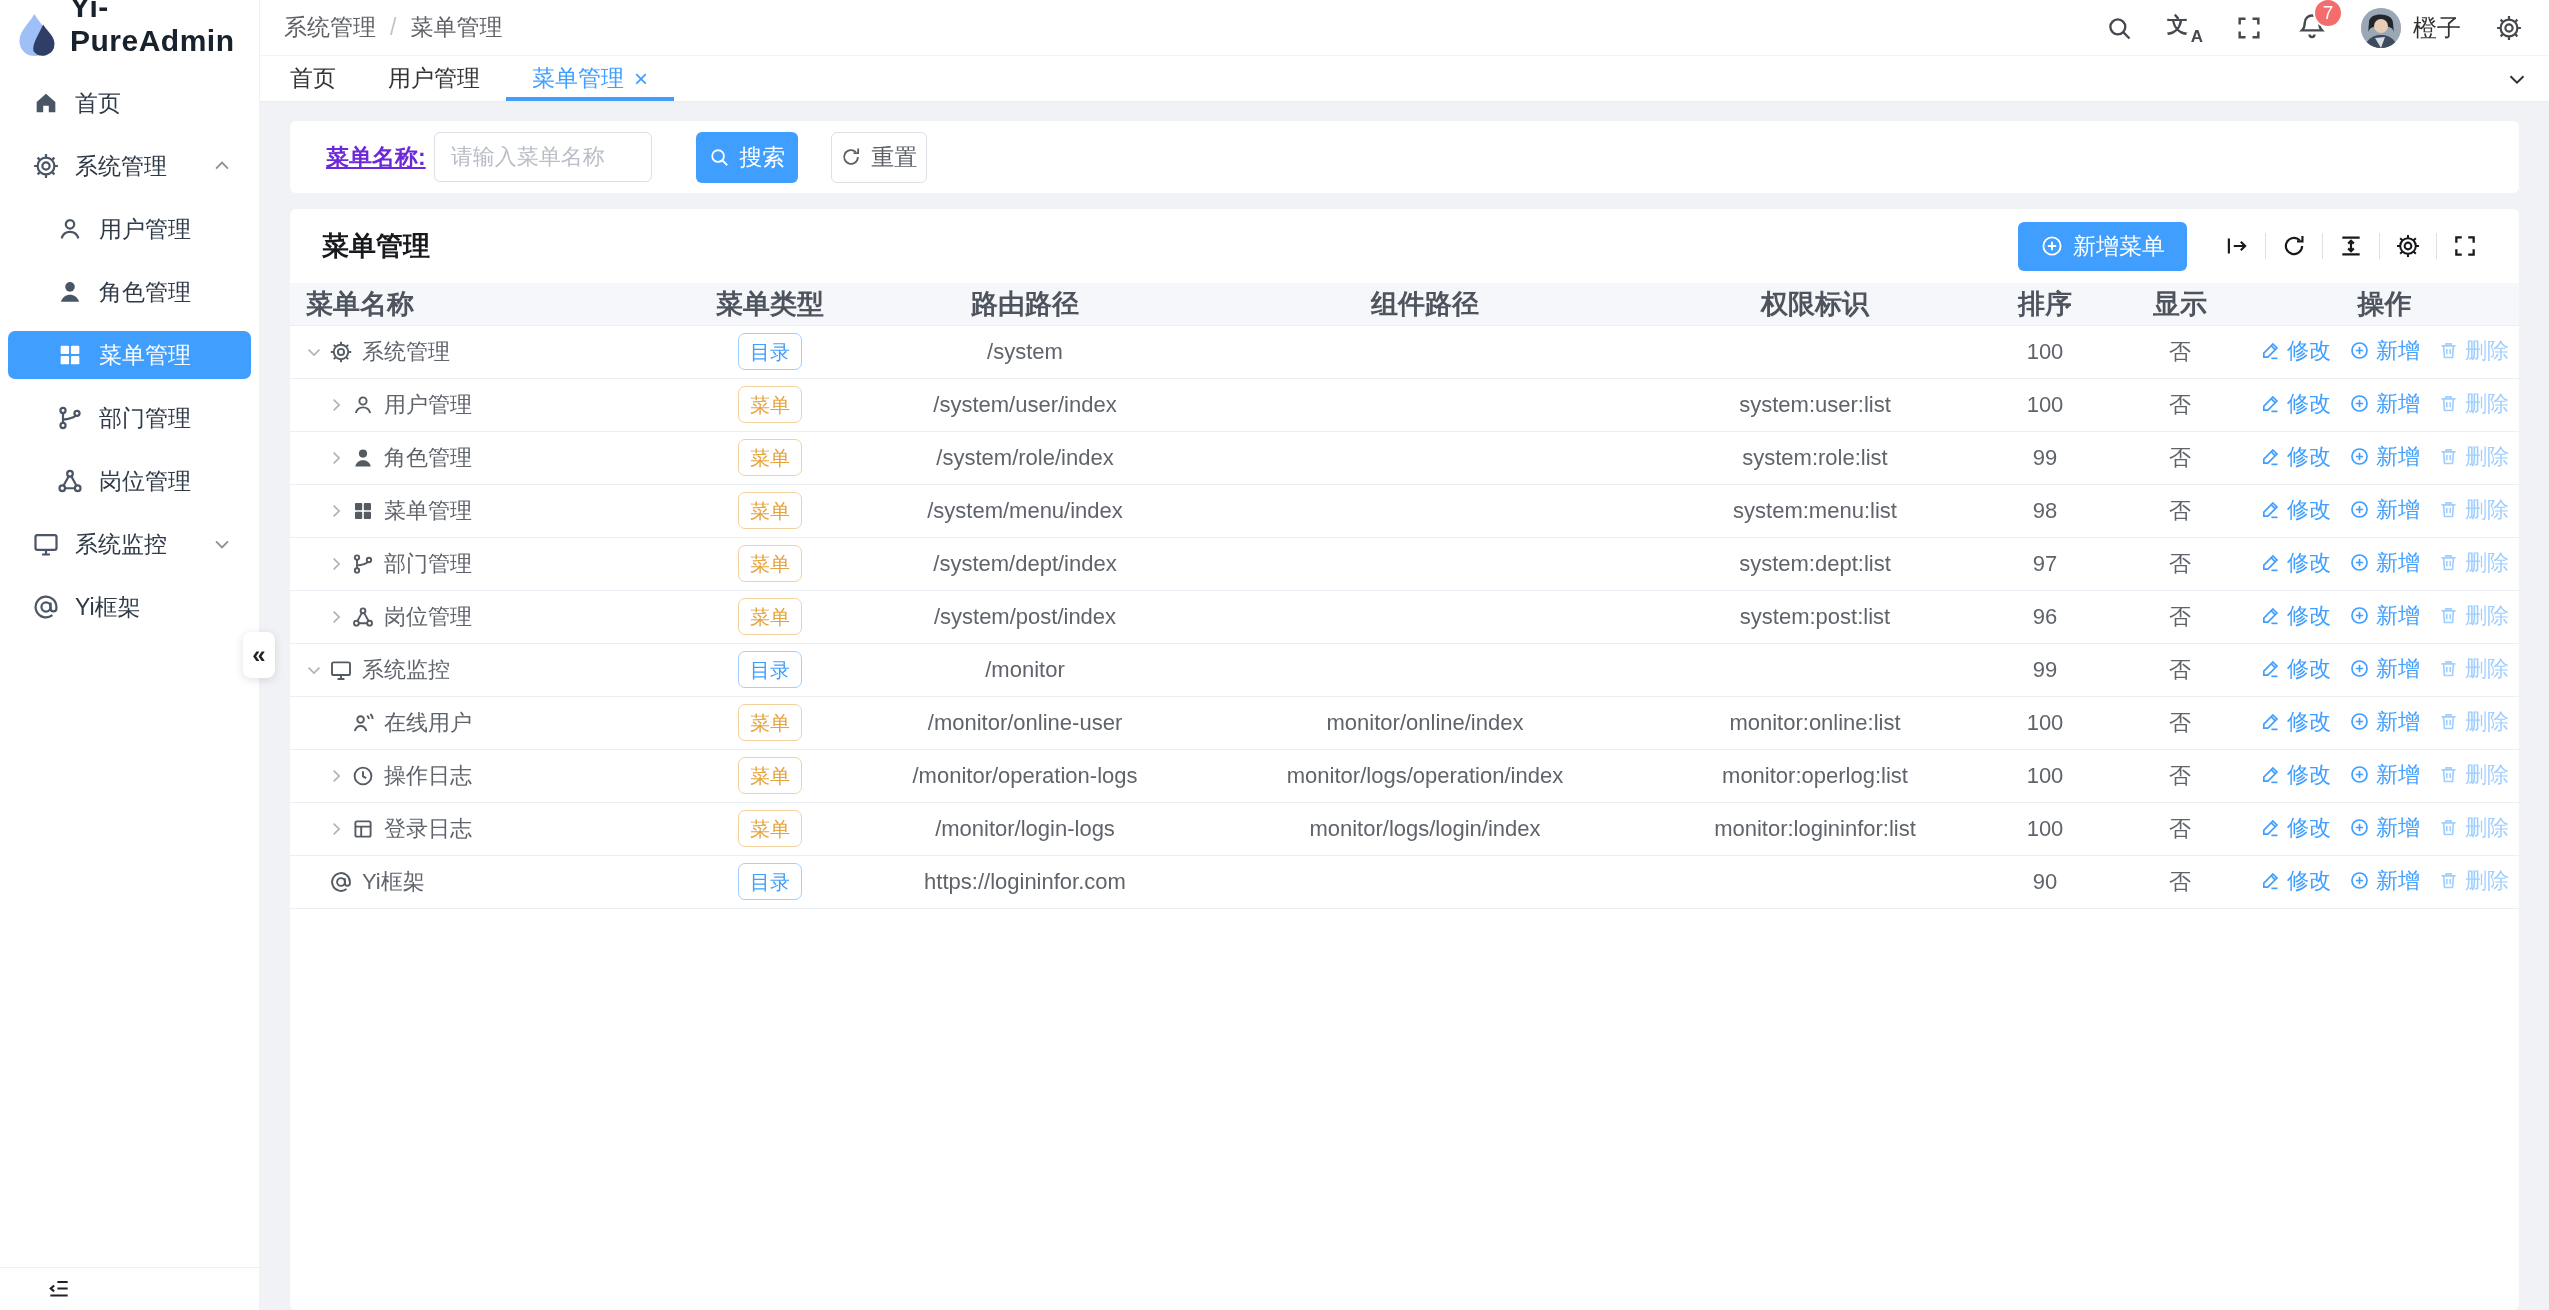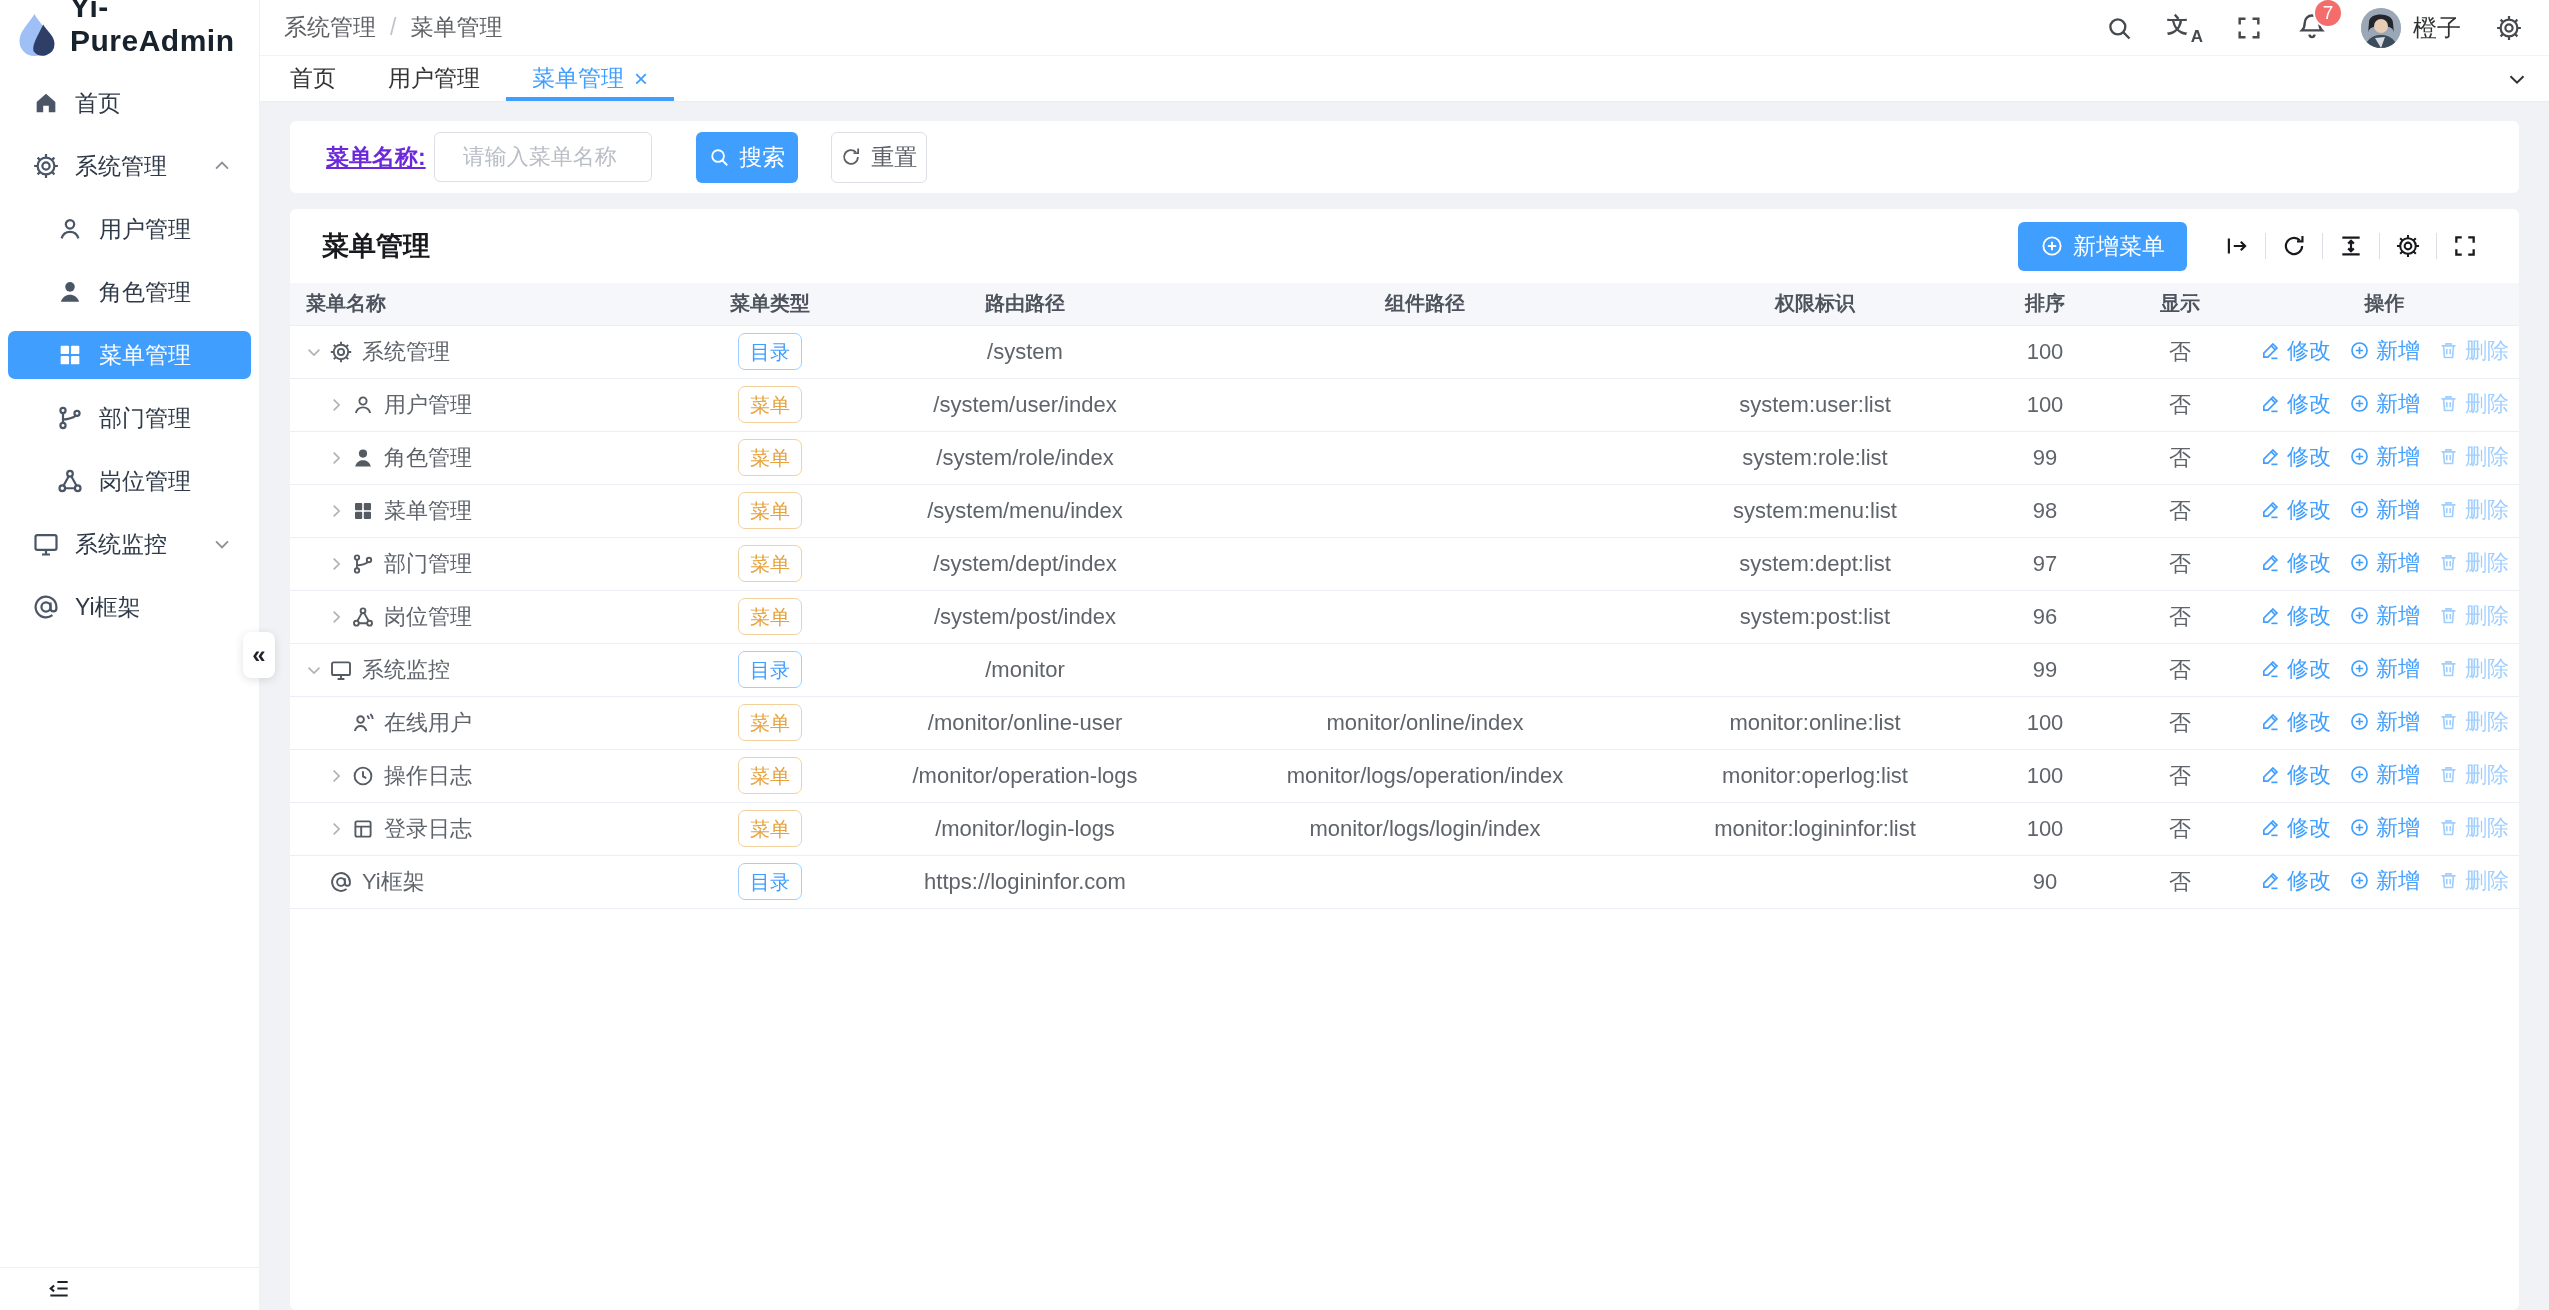--- a/index.html
+++ b/index.html
@@ -60,21 +60,21 @@
   .tab-chevron { margin-left:auto; width:64px; display:flex; align-items:center; justify-content:center;
                  color:#303133; cursor:pointer; }
   .tab-chevron .ic { width:24px; height:24px; }
 
   .content { flex:1; background:#f0f2f5; padding:20px 30px 0 30px; display:flex; flex-direction:column; min-height:0; }
 
   
   .search-card { background:#fff; border-radius:6px; height:72px; display:flex; align-items:center;
                  padding:0 36px; flex:none; }
   .search-label { font-weight:bold; color:#6d28d9; margin-right:8px;text-decoration:underline; }
-  .search-input { width:218px; height:50px; border:1px solid #dcdfe6; border-radius:6px; padding:0 28px;
+  .search-input { width:218px; height:50px; border:1px solid #dcdfe6; border-radius:6px; padding:0 16px;
                   font-size:22px; color:#404040; outline:none; font-family:inherit; }
   .search-input::placeholder { color:#b9bdc6; }
   .btn { display:inline-flex; align-items:center; justify-content:center; gap:9px; height:51px;
          border-radius:6px; font-size:23px; cursor:pointer; border:1px solid transparent; font-family:inherit; }
   .btn .ic { width:22px; height:22px; }
   .btn-primary { background:#409eff; color:#fff; }
   .btn-plain { background:#fff; color:#5c6066; border-color:#dcdfe6; }
   .search-btn { width:102px; margin-left:44px; }
   .reset-btn  { width:96px; margin-left:33px; }
 
@@ -86,21 +86,21 @@
   .card-title { font-size:27px; font-weight:bold; color:#17191c; }
   .card-tools { display:flex; align-items:center; }
   .add-btn { padding:0 21px; height:49px; font-size:23px; }
   .add-btn .ic { width:24px; height:24px; }
   .tool-list { display:flex; align-items:center; margin-left:22px; }
   .tool-item { padding:0 15px; display:flex; align-items:center; }
   .tool-item + .tool-item { border-left:1px solid #dcdfe6; }
   .tool-item .ic { width:26px; height:26px; color:#17191c; cursor:pointer; }
 
   table { width:100%; border-collapse:collapse; table-layout:fixed; }
-  thead th { background:#f6f7fa; height:42px; font-size:20px; font-weight:bold; color:#4e545e;
+  thead th { background:#f6f7fa; height:42px; font-size:27px; font-weight:bold; color:#4e545e;
              border-bottom:1px solid #ebeef5; text-align:center; }
   thead th.al { text-align:left; padding-left:16px; }
   tbody td { height:52px; border-bottom:1px solid #ebeef5; font-size:22px; color:#5f646b; text-align:center; }
   .name-cell { display:flex; align-items:center; height:52px; padding-left:14px; }
   .indent { flex:none; }
   .caret { width:20px; height:20px; color:#aeb2b9; margin-right:5px; cursor:pointer; flex:none; }
   .caret.empty { visibility:hidden; cursor:default; }
   .row-ic { width:24px; height:24px; color:#555b63; margin-right:9px; flex:none; }
   .tag { display:inline-block; font-size:20px; line-height:1; padding:8px 11px 7px; border-radius:7px;
          border:1px solid; background:#fff; }

